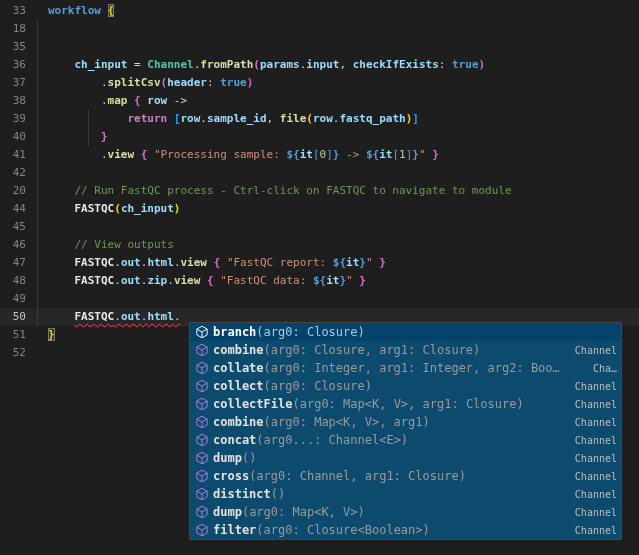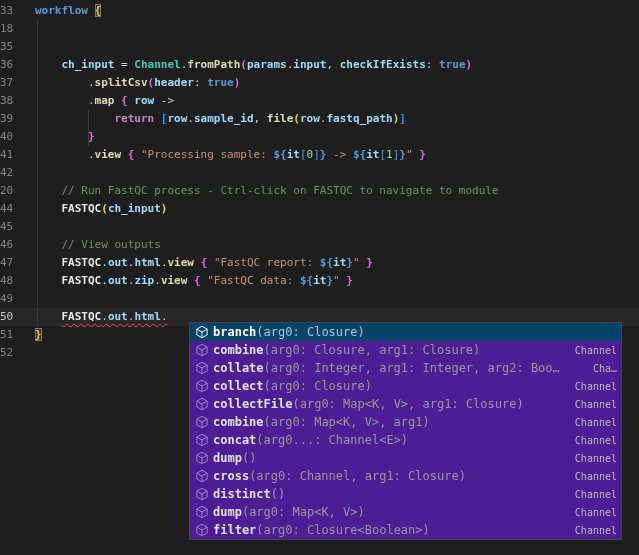--- a/index.html
+++ b/index.html
@@ -3,22 +3,22 @@
 <meta charset="utf-8">
 <style>
   html,body{margin:0;padding:0}
   body{
     width:639px;height:555px;overflow:hidden;position:relative;
     background:#1e1e1e;
     font-family:"DejaVu Sans Mono","Liberation Mono",monospace;
   }
   #code{position:absolute;top:2px;left:0;width:639px}
   .code-line{display:flex;height:18px;line-height:18px;font-size:11px;white-space:pre;position:relative}
-  .ln{flex:0 0 26px;width:26px;color:#858585;user-select:none}
-  .lc{padding-left:9px}
+  .ln{flex:0 0 26px;width:26px;text-align:right;color:#858585;user-select:none}
+  .lc{padding-left:22px}
   .active-line{background:rgba(255,255,255,0.045)}
   .active-line .ln{color:#c6c6c6}
   .b{font-weight:bold}
   .c-kw{color:#569CD6}
   .c-ctrl{color:#C586C0}
   .c-type{color:#4EC9B0}
   .c-fn{color:#DCDCAA}
   .c-var{color:#9CDCFE}
   .c-str{color:#CE9178}
   .c-com{color:#6A9955}
@@ -29,21 +29,21 @@
   .c-b3{color:#179FFF}
   .c-txt{color:#E8E8E8}
   .bracket-box{outline:1px solid #7a7a7a;outline-offset:-1px;background:rgba(110,110,110,0.25)}
   .sq{text-decoration:underline;text-decoration-style:wavy;text-decoration-color:#F14C4C;text-decoration-thickness:1px;text-underline-offset:3px}
   .guide{position:absolute;width:1px;background:#3a3a3a}
   #guide1{left:37px;top:20px;height:306px}
   #guide2{left:88px;top:110px;height:36px}
 
   #suggest{
     position:absolute;left:189px;top:322px;width:433px;
-    background:#4c1d95;border:1px solid #454545;box-sizing:border-box;z-index:5;
+    background:#0c4a6e;border:1px solid #454545;box-sizing:border-box;z-index:5;
   }
   .sg-row{display:flex;align-items:center;height:18px;padding:0 4px 0 4px;font-size:12px;white-space:pre;overflow:hidden;cursor:pointer}
   .sg-row.selected{background:#06436B}
   .sg-icon{flex:0 0 14px;width:14px;height:14px;margin:0 4px 0 1px;color:#B180D7}
   .sg-icon svg{display:block;width:14px;height:14px}
   .sg-row.selected .sg-icon{color:#ffffff}
   .sg-main{display:flex;min-width:0;overflow:hidden}
   .sg-name{color:#e3e3e3;font-weight:bold}
   .sg-sig{color:#9a9a9a}
   .sg-row.selected .sg-name{color:#ffffff}

